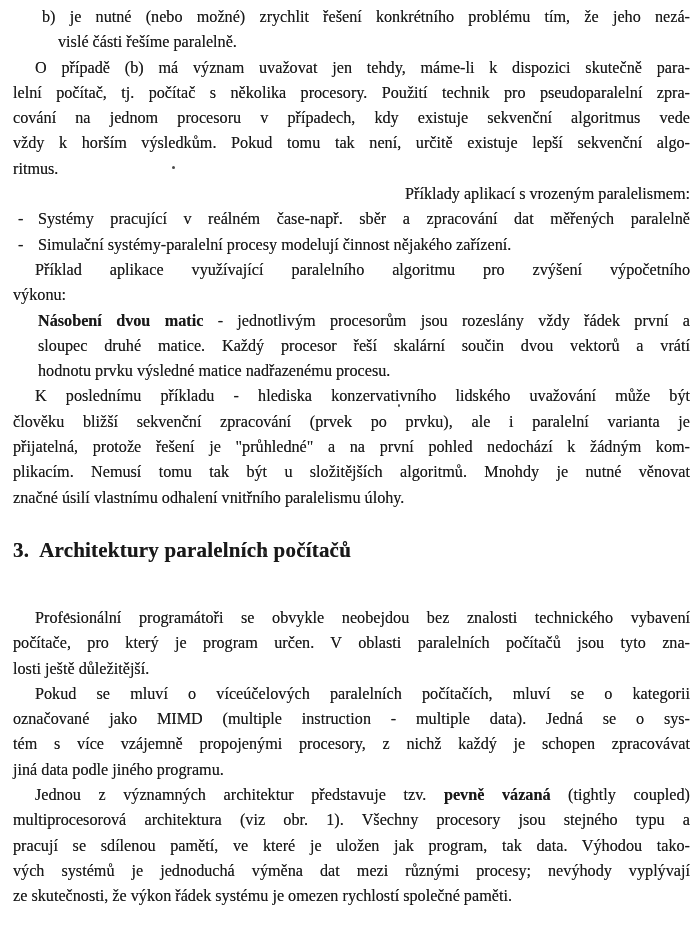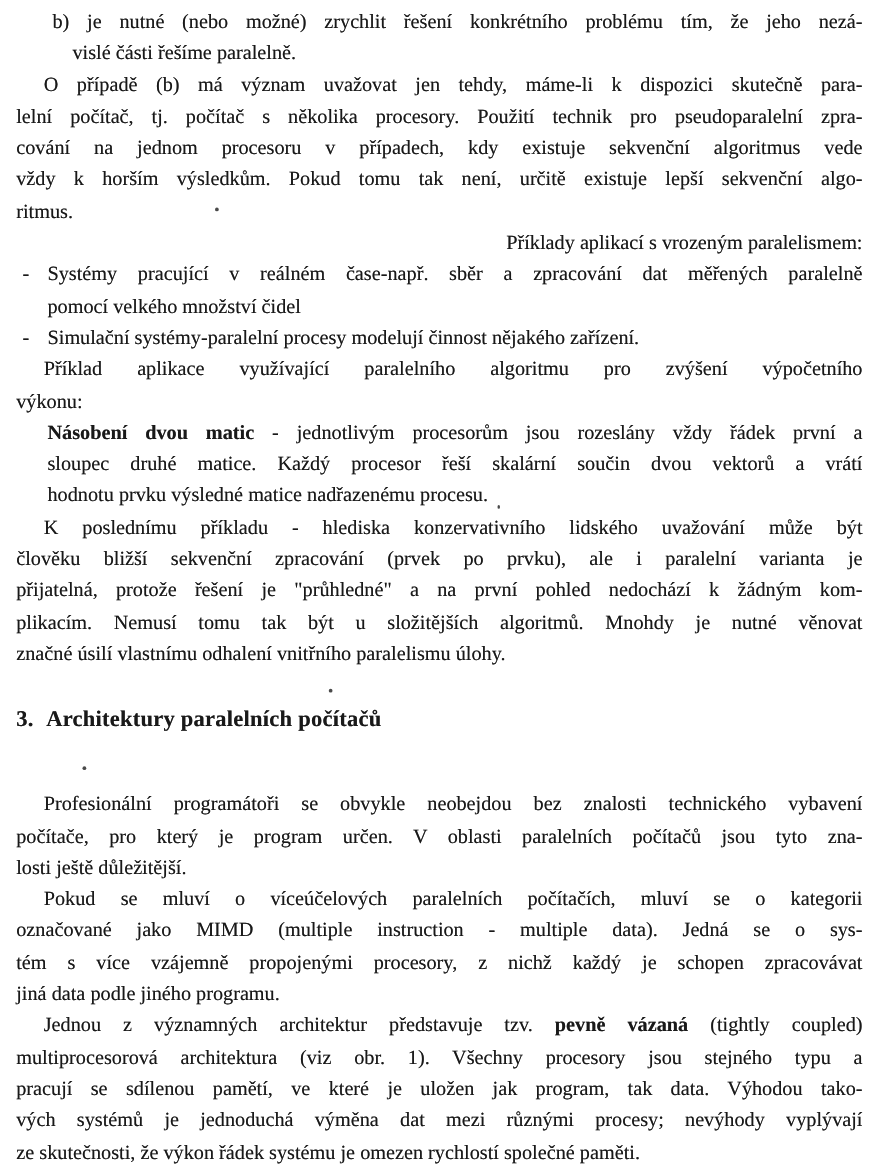--- a/index.html
+++ b/index.html
@@ -25,21 +25,21 @@
   .item-b{padding-left:45px;text-indent:-16px;}
   .item-b .ln{text-indent:inherit;}
   .item-b .ln + .ln{text-indent:0;}
   
   .bullet{position:relative;padding-left:25px;}
   .bullet .marker{position:absolute;left:5px;top:0;}
   
   .indent-block{padding-left:25px;}
   b{font-weight:bold;font-family:Liberation Serif, serif;}
   .heading{
-    font-size:18px;
+    font-size:21px;
     line-height:30px;
     font-weight:bold;
     margin:24px 0 41px 0;
     letter-spacing:.2px;
   }
   .heading .num{margin-right:10px;}
   
   .speck{position:absolute;background:#4a4a4a;border-radius:50%;}
   .s1{left:172px;top:166px;width:3px;height:3px;}
   .s2{left:263px;top:551px;width:3px;height:3px;}
@@ -64,21 +64,20 @@
     <div class="ln">ritmus.</div>
   </div>
 
   <div class="blk">
     <div class="ln ind">Příklady aplikací s vrozeným paralelismem:</div>
   </div>
 
   <div class="blk bullet">
     <span class="marker">-</span>
     <div class="ln jl">Systémy pracující v reálném čase-např. sběr a zpracování dat měřených paralelně</div>
-    <div class="ln">pomocí velkého množství čidel</div>
   </div>
 
   <div class="blk bullet">
     <span class="marker">-</span>
     <div class="ln">Simulační systémy-paralelní procesy modelují činnost nějakého zařízení.</div>
   </div>
 
   <div class="blk">
     <div class="ln jl ind">Příklad aplikace využívající paralelního algoritmu pro zvýšení výpočetního</div>
     <div class="ln">výkonu:</div>

